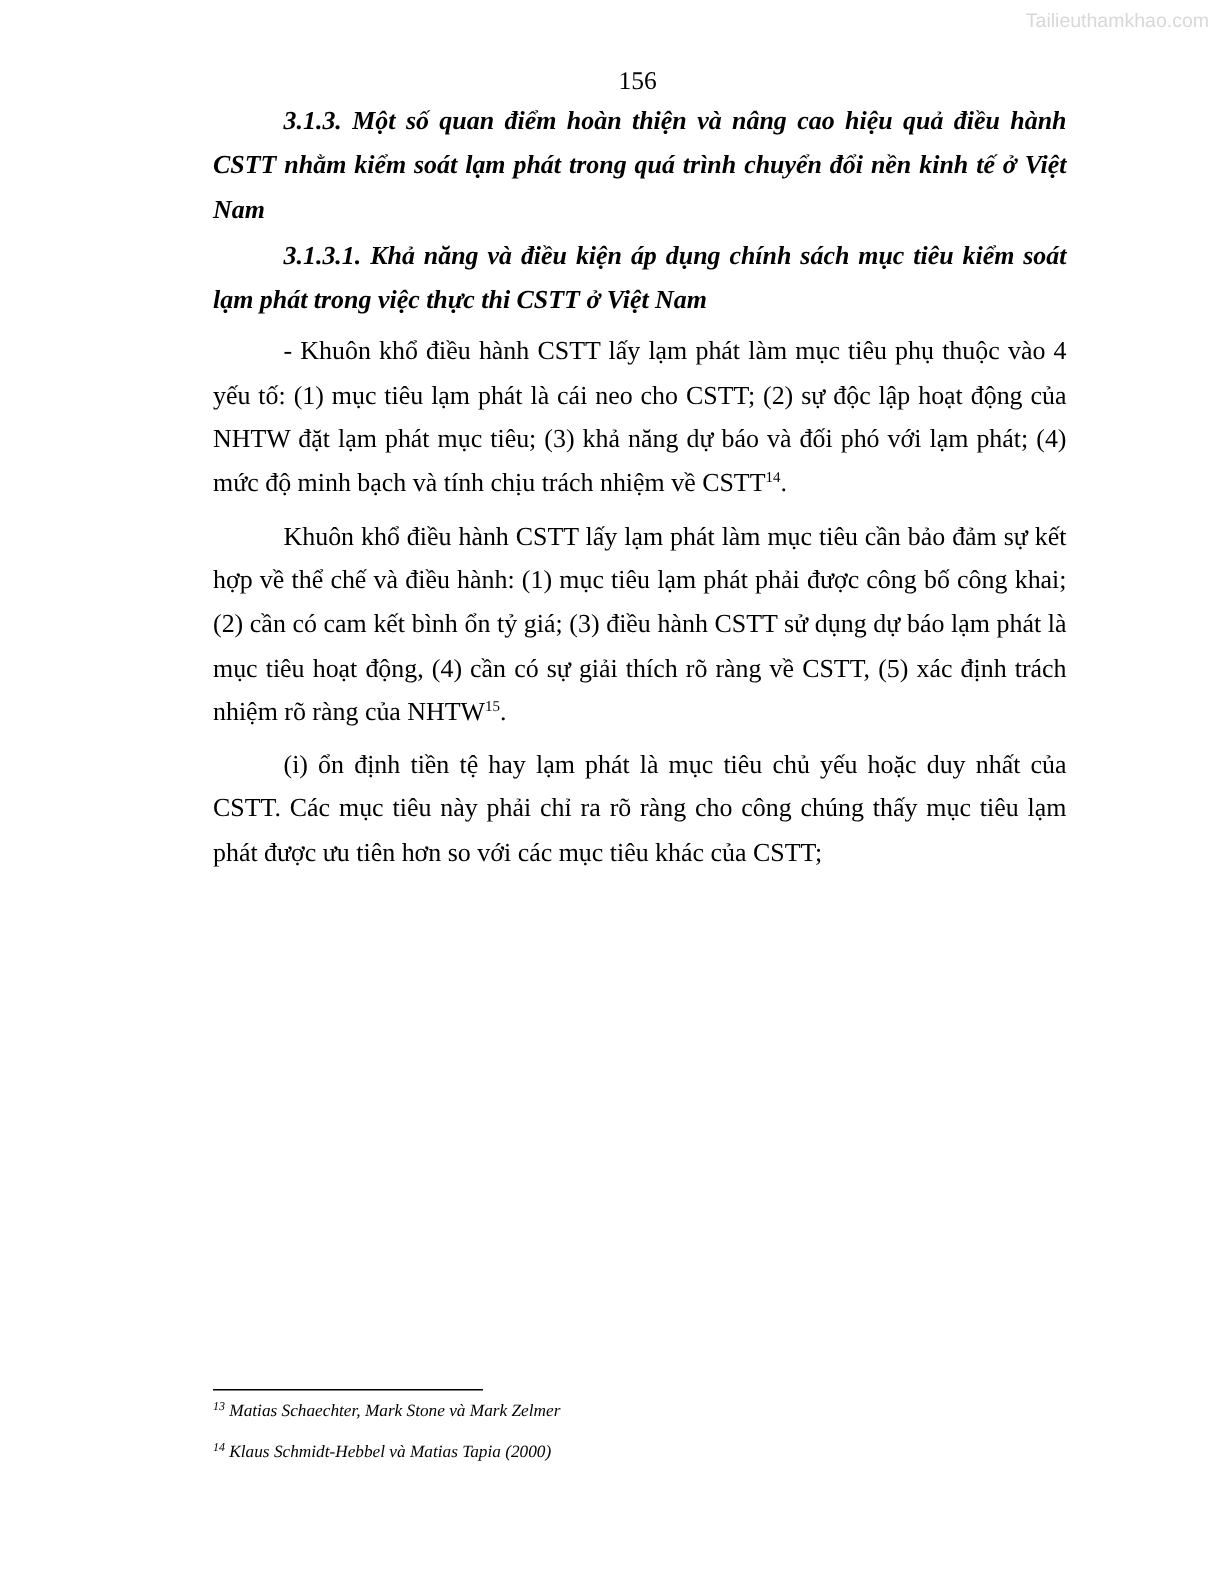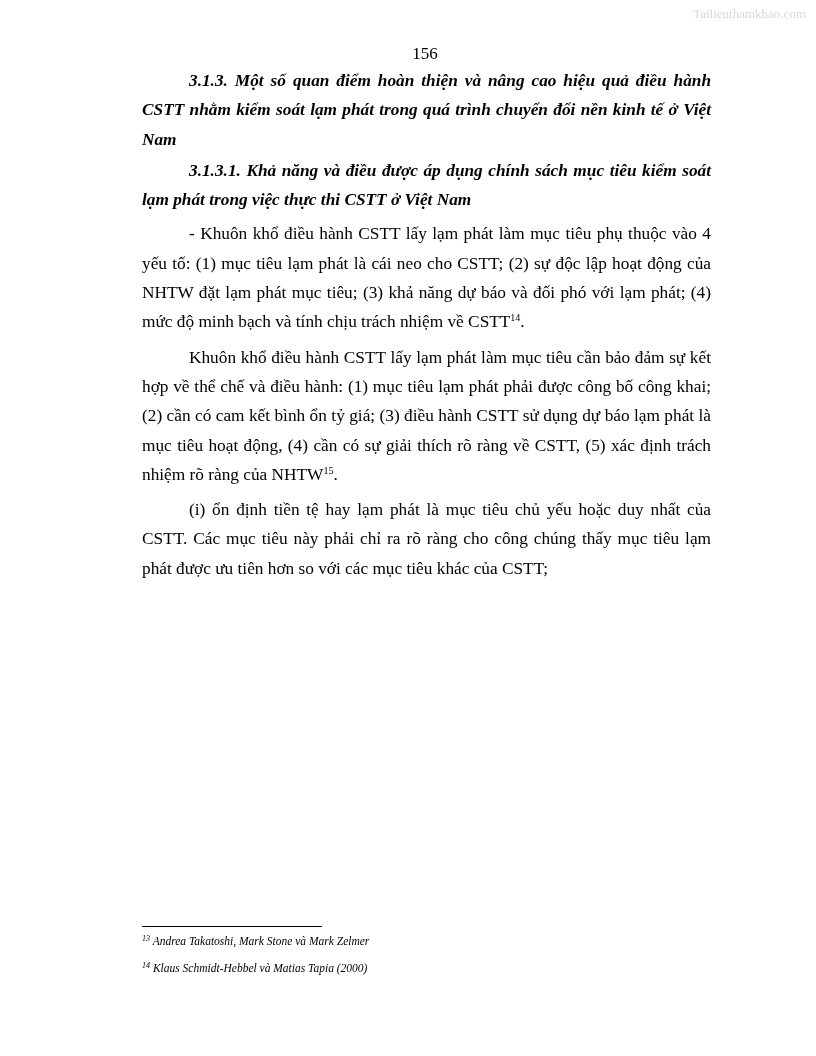--- a/index.html
+++ b/index.html
@@ -1,18 +1,18 @@
 <!DOCTYPE html>
 <html><head>
 <meta charset="utf-8">
 <style>
   html, body { margin: 0; padding: 0; background: #ffffff; }
   body { width: 816px; height: 1056px; position: relative; overflow: hidden;
          font-family: "Liberation Serif", "DejaVu Serif", serif; color: #000; }
-  .watermark { position: absolute; top: 6px; right: 10px; font-family: Liberation Serif, serif;
+  .watermark { position: absolute; top: 6px; right: 10px; font-family: Liberation Sans, sans-serif;
                font-size: 13px; color: #d8d8d8; }
   .page-number { position: absolute; top: 44px; left: 0; width: 850px; text-align: center; font-size: 17px; }
   .content { position: absolute; left: 142px; top: 66px; width: 569px; font-size: 17.3px; line-height: 29.3px; }
   .content p { margin: 0; text-align: justify; text-indent: 47px; }
   .heading { font-weight: bold; font-style: italic; }
   .h1 { margin-bottom: 0 !important; font-style: italic; }
   .h2 { margin-top: 2px !important; margin-bottom: 5px !important; }
   .para { margin-bottom: 6px !important; }
   sup { font-size: 10px; line-height: 0; vertical-align: 6px; }
   .fn-rule { position: absolute; left: 142px; top: 926px; width: 180px; border-top: 1px solid #000; }
@@ -22,24 +22,24 @@
   .fn-gap { margin-bottom: 13px; }
 </style>
 </head>
 <body>
 
 <div class="watermark">Tailieuthamkhao.com</div>
 <div class="page-number">156</div>
 
 <div class="content">
   <p class="heading h1">3.1.3. Một số quan điểm hoàn thiện và nâng cao hiệu quả điều hành CSTT nhằm kiểm soát lạm phát trong quá trình chuyển đổi nền kinh tế ở Việt Nam</p>
-  <p class="heading h2">3.1.3.1. Khả năng và điều được áp dụng chính sách mục tiêu kiểm soát lạm phát trong việc thực thi CSTT ở Việt Nam</p>
+  <p class="heading h2">3.1.3.1. Khả năng và điều kiện áp dụng chính sách mục tiêu kiểm soát lạm phát trong việc thực thi CSTT ở Việt Nam</p>
 
   <p class="para"><span>- Khuôn khổ điều hành CSTT lấy lạm phát làm mục tiêu phụ thuộc vào 4 yếu tố: (1) mục tiêu lạm phát là cái neo cho CSTT; (2) sự độc lập hoạt động của NHTW đặt lạm phát mục tiêu; (3) khả năng dự báo và đối phó với lạm phát; (4) mức độ minh bạch và tính chịu trách nhiệm về CSTT</span><sup>14</sup><span>.</span></p>
   <p class="para"><span>Khuôn khổ điều hành CSTT lấy lạm phát làm mục tiêu cần bảo đảm sự kết hợp về thể chế và điều hành: (1) mục tiêu lạm phát phải được công bố công khai; (2) cần có cam kết bình ổn tỷ giá; (3) điều hành CSTT sử dụng dự báo lạm phát là mục tiêu hoạt động, (4) cần có sự giải thích rõ ràng về CSTT, (5) xác định trách nhiệm rõ ràng của NHTW</span><sup>15</sup><span>.</span></p>
   <p class="para"><span>(i) ổn định tiền tệ hay lạm phát là mục tiêu chủ yếu hoặc duy nhất của CSTT. Các mục tiêu này phải chỉ ra rõ ràng cho công chúng thấy mục tiêu lạm phát được ưu tiên hơn so với các mục tiêu khác của CSTT;</span></p>
 </div>
 
 <div class="fn-rule"></div>
 <div class="footnotes">
-  <p class="fn fn-gap"><sup>13</sup> <span>Andrea Takatoshi, Mark Stone và Mark Zelmer</span></p>
+  <p class="fn fn-gap"><sup>13</sup> <span>Matias Schaechter, Mark Stone và Mark Zelmer</span></p>
   <p class="fn"><sup>14</sup> <span>Klaus Schmidt-Hebbel và Matias Tapia (2000)</span></p>
 </div>
 
 </body></html>

